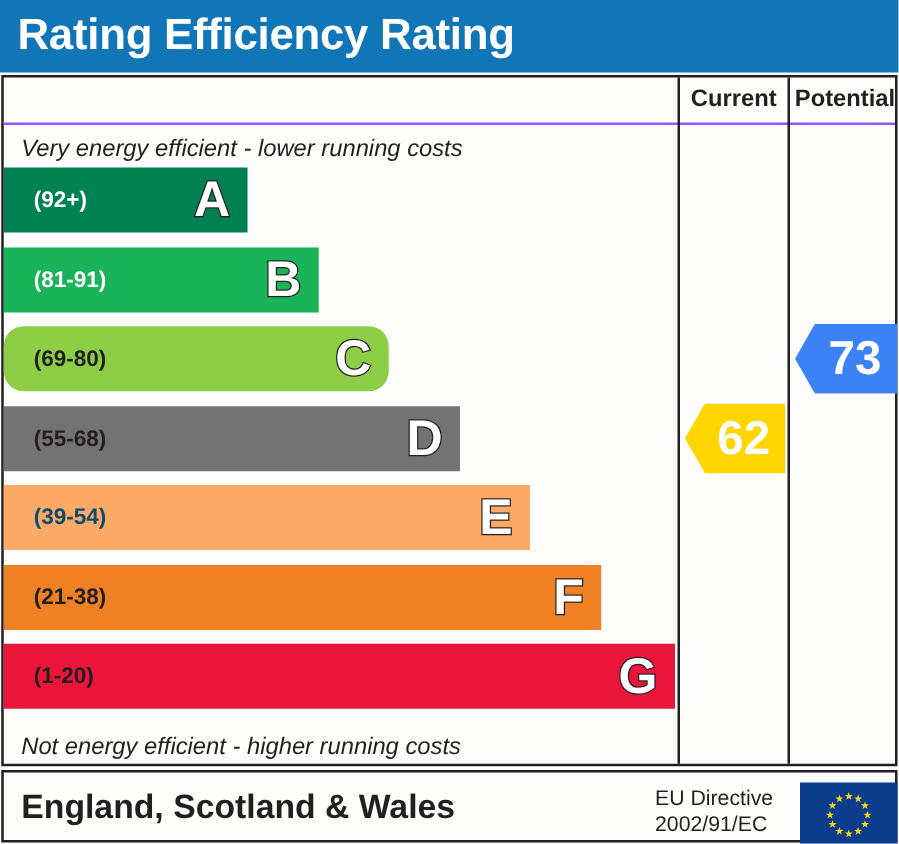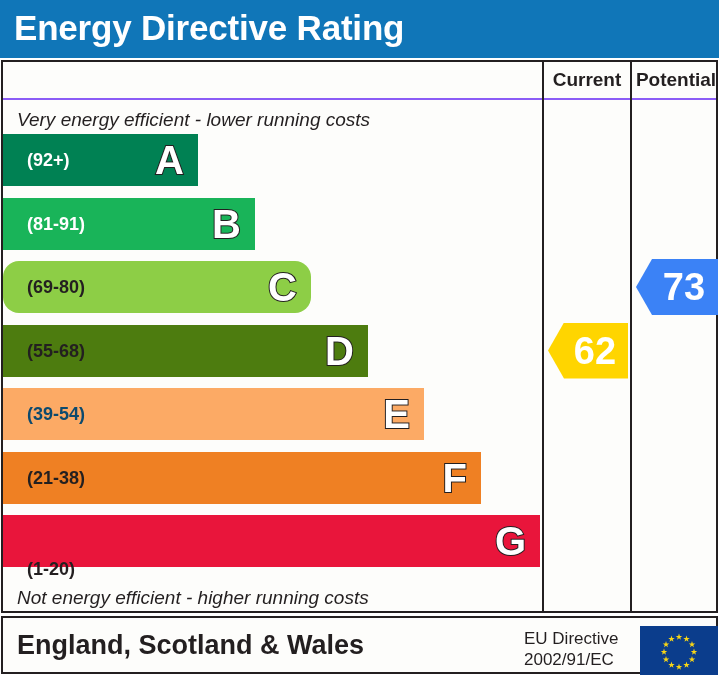--- a/index.html
+++ b/index.html
@@ -178,21 +178,21 @@
     background: #0b3d8c;
   }
   .eu-flag svg { display: block; }
 </style>
 </head>
 <body>
 
 <div id="eer">
 
   <div class="title-bar">
-    <div class="title-text">Energy Directive Rating</div>
+    <div class="title-text">Rating Efficiency Rating</div>
   </div>
 
   <div class="table-frame">
 
     <div class="col-header-row">
       <div class="col-head current">Current</div>
       <div class="col-head potential">Potential</div>
     </div>
 
     <div class="vdiv d1"></div>
@@ -207,34 +207,34 @@
           <span class="band-letter">A</span>
         </div>
         <div class="band" style="top: 63.5px; width: 252px; background: rgb(25, 180, 89);">
           <span class="band-range" style="color: rgb(255, 255, 255);">(81-91)</span>
           <span class="band-letter">B</span>
         </div>
         <div class="band" style="top: 127px; width: 308px; background: rgb(141, 206, 70); border-radius: 16px;">
           <span class="band-range" style="color: rgb(35, 31, 32);">(69-80)</span>
           <span class="band-letter">C</span>
         </div>
-        <div class="band" style="top: 190.5px; width: 365px; background: #4d7c0f;">
+        <div class="band" style="top: 190.5px; width: 365px; background: #737373;">
           <span class="band-range" style="color: rgb(35, 31, 32);">(55-68)</span>
           <span class="band-letter">D</span>
         </div>
         <div class="band" style="top: 254px; width: 421px; background: rgb(252, 170, 101);">
           <span class="band-range" style="color: #0c4a6e;">(39-54)</span>
           <span class="band-letter">E</span>
         </div>
         <div class="band" style="top: 317.5px; width: 478px; background: rgb(239, 128, 35); padding-left: 23px;">
           <span class="band-range" style="color: rgb(35, 31, 32);">(21-38)</span>
           <span class="band-letter">F</span>
         </div>
         <div class="band" style="top: 381px; width: 537px; background: rgb(233, 21, 59);">
-          <span class="band-range" style="color: rgb(35, 31, 32); margin-top: 28px;">(1-20)</span>
+          <span class="band-range" style="color: rgb(35, 31, 32);">(1-20)</span>
           <span class="band-letter">G</span>
         </div>
       </div>
 
     <div id="ratings">
         <div class="rating" style="left: 545px; width: 80px; top: 260.5px; background: rgb(255, 213, 0);">
           <span class="rating-value">62</span>
         </div>
         <div class="rating" style="left: 633px; width: 82px; top: 197px; background: #3b82f6; justify-content: center;">
           <span class="rating-value">73</span>

